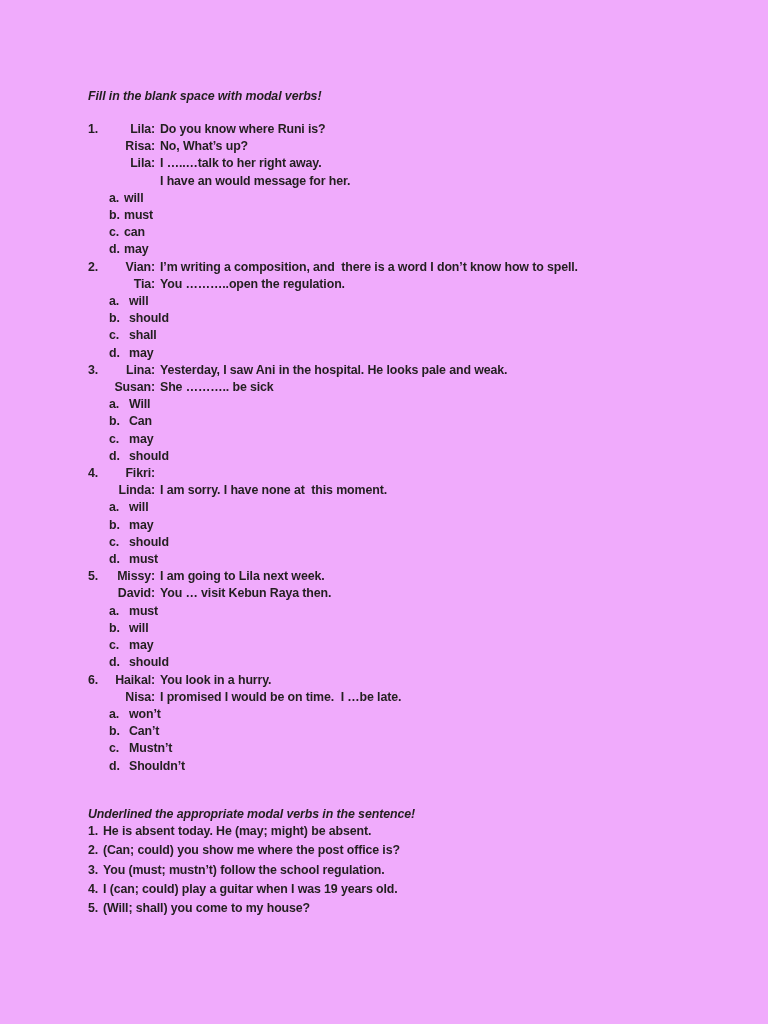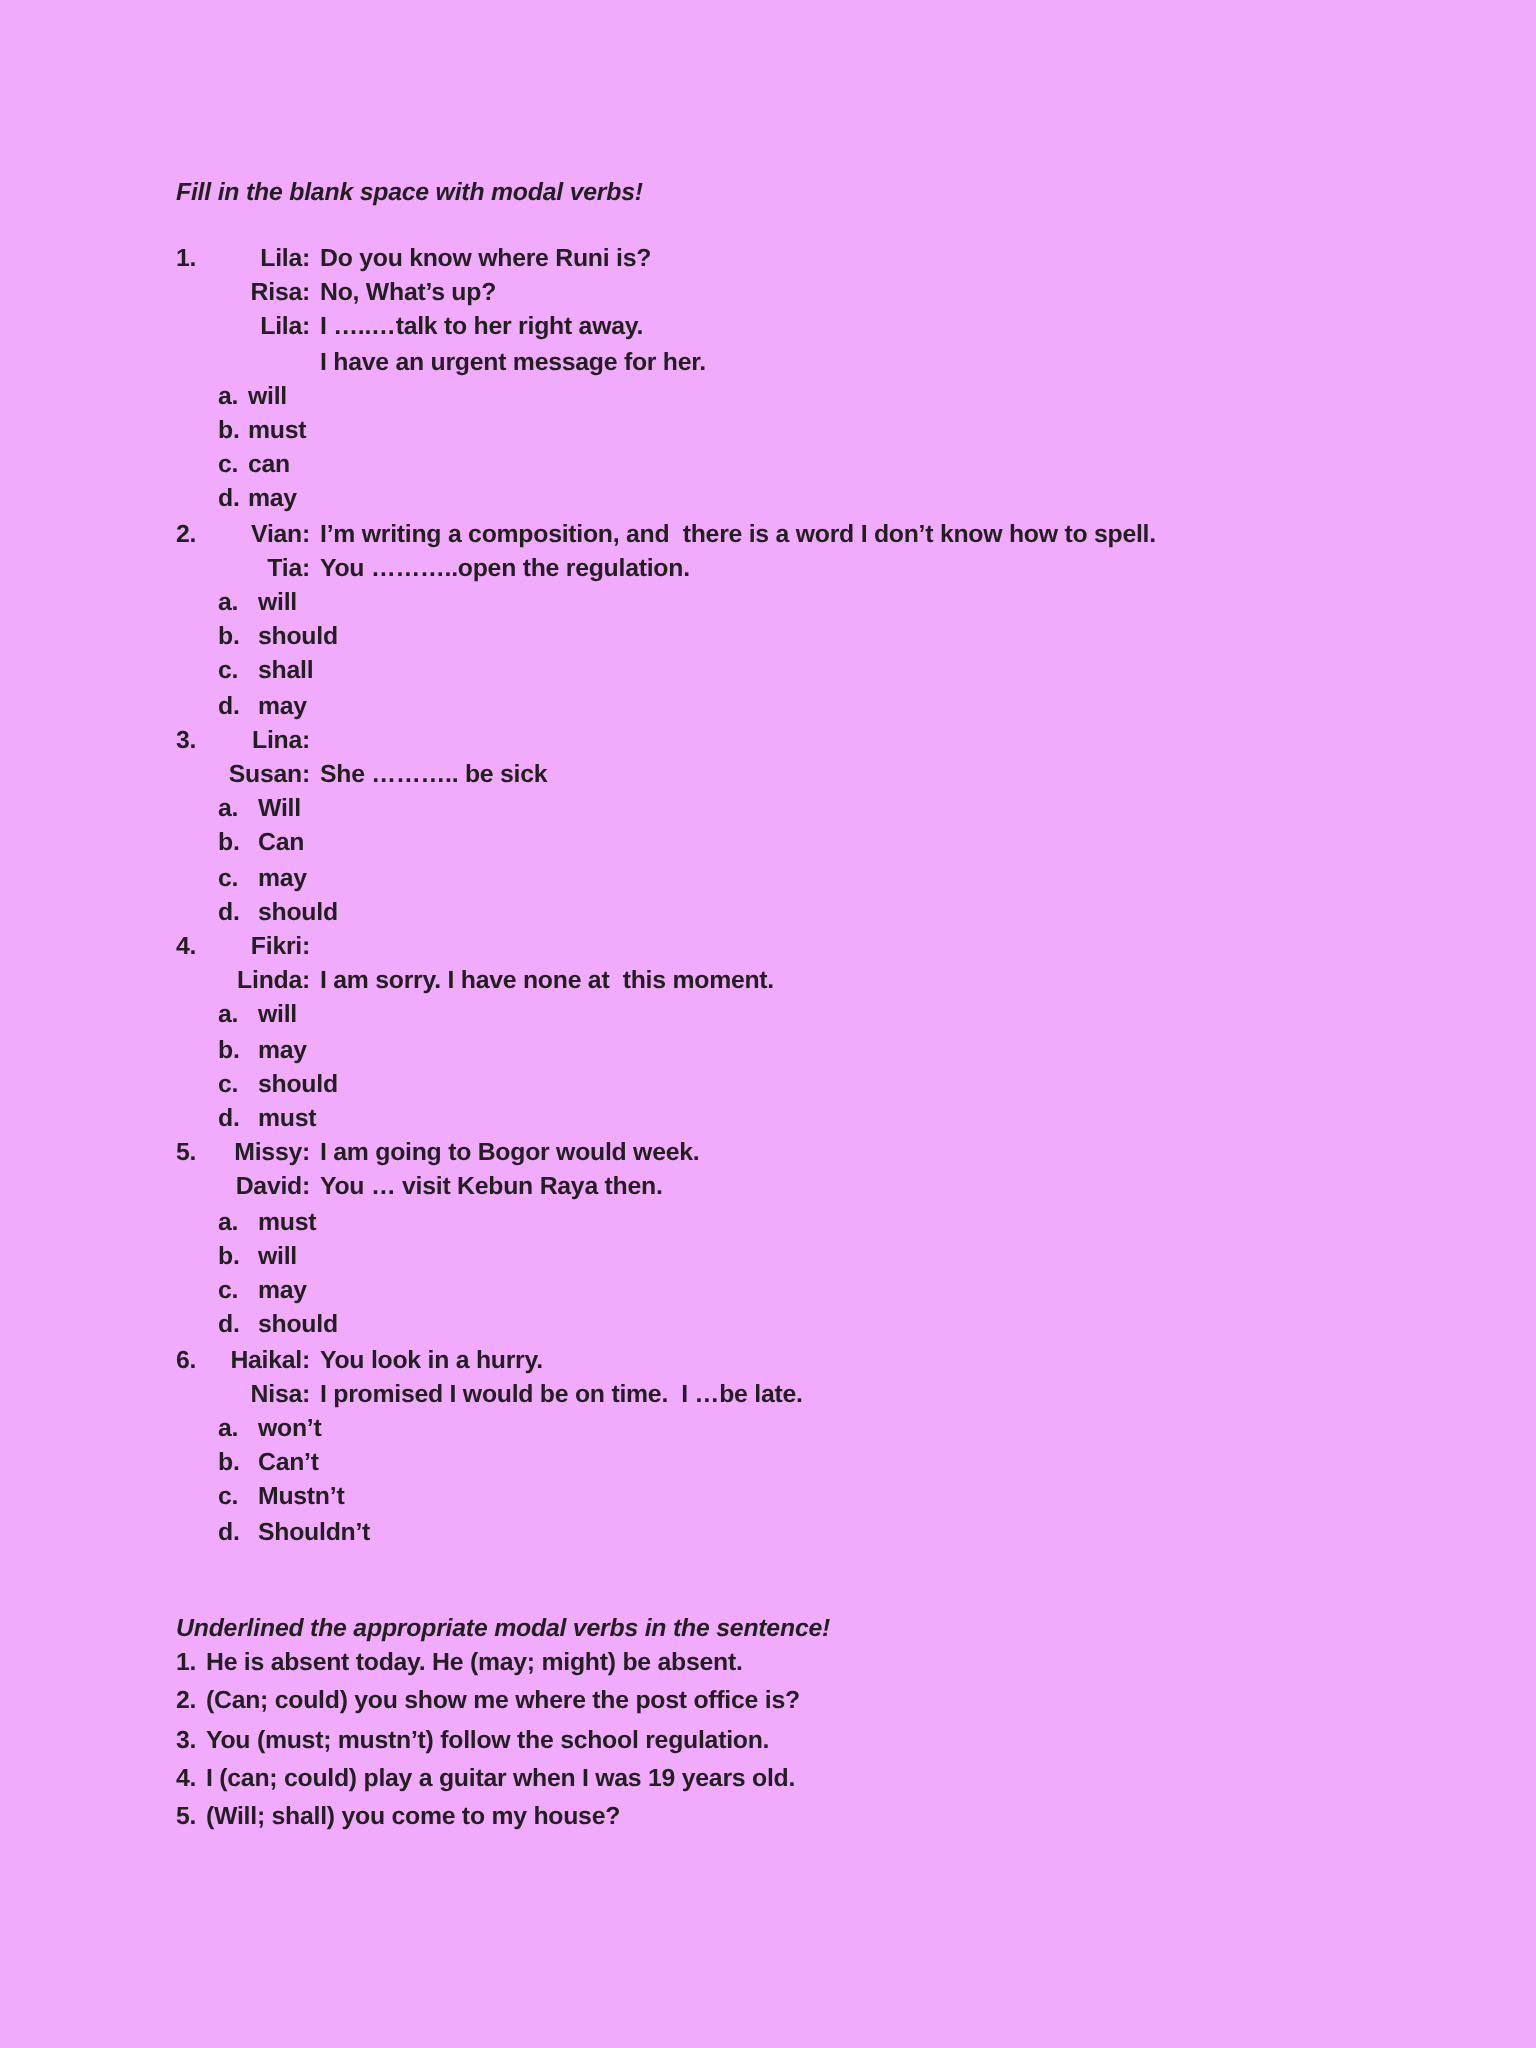--- a/index.html
+++ b/index.html
@@ -143,21 +143,21 @@
     <div class="question-block">
       <div class="dlg">
         <span class="num">1.</span><span class="who">Lila</span><span class="sep">:</span><span class="say">Do you know where Runi is?</span>
       </div>
       <div class="dlg">
         <span class="num"></span><span class="who">Risa</span><span class="sep">:</span><span class="say">No, What’s up?</span>
       </div>
       <div class="dlg">
         <span class="num"></span><span class="who">Lila</span><span class="sep">:</span><span class="say">I …..…talk to her right away.</span>
       </div>
-      <div class="line cont-indent">I have an urgent message for her.</div>
+      <div class="line cont-indent">I have an would message for her.</div>
       <ul class="options">
         <li class="option"><span class="letter">a.</span><span>will</span></li>
         <li class="option"><span class="letter">b.</span><span>must</span></li>
         <li class="option"><span class="letter">c.</span><span>can</span></li>
         <li class="option"><span class="letter">d.</span><span>may</span></li>
       </ul>
     </div>
 
     <div class="question-block">
       <div class="dlg">
@@ -169,21 +169,21 @@
       <ul class="options">
         <li class="option wide"><span class="letter">a.</span><span>will</span></li>
         <li class="option wide"><span class="letter">b.</span><span>should</span></li>
         <li class="option wide"><span class="letter">c.</span><span>shall</span></li>
         <li class="option wide"><span class="letter">d.</span><span>may</span></li>
       </ul>
     </div>
 
     <div class="question-block">
       <div class="dlg">
-        <span class="num">3.</span><span class="who">Lina</span><span class="sep">:</span>
+        <span class="num">3.</span><span class="who">Lina</span><span class="sep">:</span><span class="say">Yesterday, I saw Ani in the hospital. He looks pale and weak.</span>
       </div>
       <div class="dlg">
         <span class="num"></span><span class="who">Susan</span><span class="sep">:</span><span class="say">She ……….. be sick</span>
       </div>
       <ul class="options">
         <li class="option wide"><span class="letter">a.</span><span>Will</span></li>
         <li class="option wide"><span class="letter">b.</span><span>Can</span></li>
         <li class="option wide"><span class="letter">c.</span><span>may</span></li>
         <li class="option wide"><span class="letter">d.</span><span>should</span></li>
       </ul>
@@ -199,21 +199,21 @@
       <ul class="options">
         <li class="option wide"><span class="letter">a.</span><span>will</span></li>
         <li class="option wide"><span class="letter">b.</span><span>may</span></li>
         <li class="option wide"><span class="letter">c.</span><span>should</span></li>
         <li class="option wide"><span class="letter">d.</span><span>must</span></li>
       </ul>
     </div>
 
     <div class="question-block">
       <div class="dlg">
-        <span class="num">5.</span><span class="who">Missy</span><span class="sep">:</span><span class="say">I am going to Bogor would week.</span>
+        <span class="num">5.</span><span class="who">Missy</span><span class="sep">:</span><span class="say">I am going to Lila next week.</span>
       </div>
       <div class="dlg">
         <span class="num"></span><span class="who">David</span><span class="sep">:</span><span class="say">You … visit Kebun Raya then.</span>
       </div>
       <ul class="options">
         <li class="option wide"><span class="letter">a.</span><span>must</span></li>
         <li class="option wide"><span class="letter">b.</span><span>will</span></li>
         <li class="option wide"><span class="letter">c.</span><span>may</span></li>
         <li class="option wide"><span class="letter">d.</span><span>should</span></li>
       </ul>

